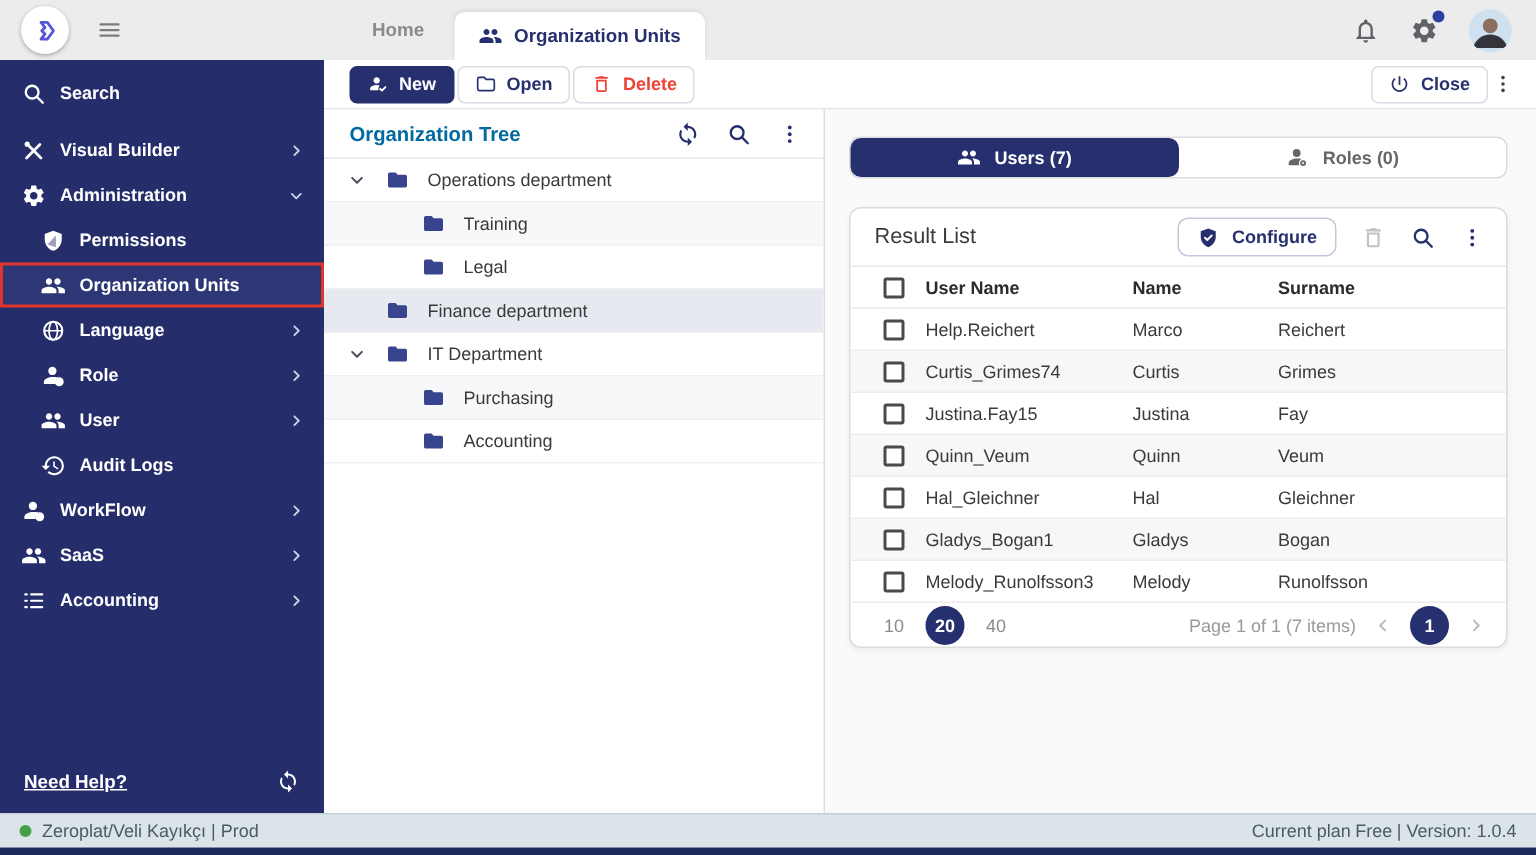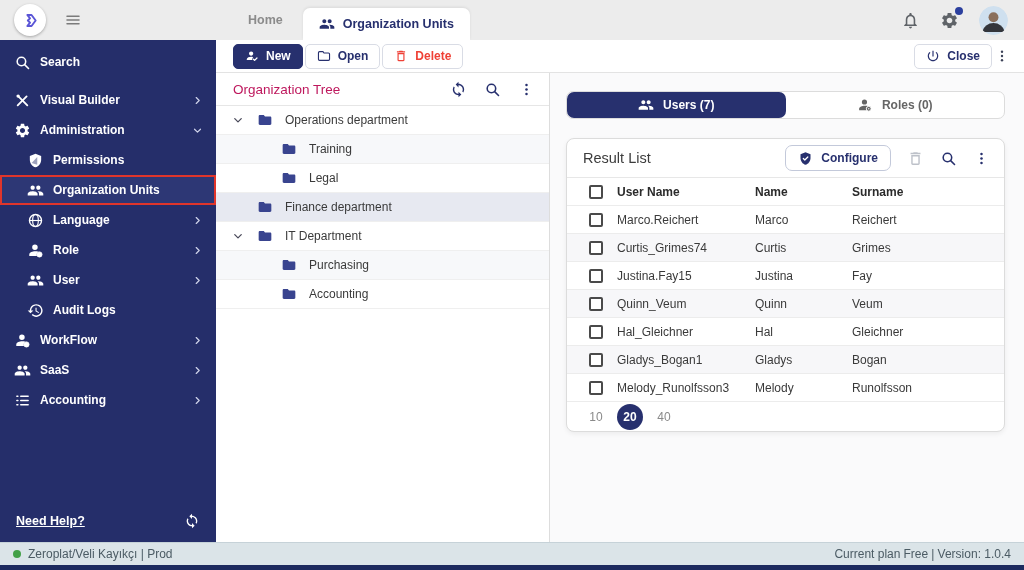--- a/index.html
+++ b/index.html
@@ -55,21 +55,21 @@
   .btn .bico{width:14px;height:14px;}
   .btn-primary{background:#27306e;border-color:#27306e;color:#fff;}
   .btn-danger{color:#ef4136;}
   .btn-close{margin-left:auto;}
   .kebab-tool{width:16px;height:16px;color:#3c4257;cursor:pointer;}
 
   
   .panes{flex:1;display:flex;min-height:0;}
   .tree-pane{width:334px;flex:none;background:#fff;border-right:1px solid #ddd;display:flex;flex-direction:column;}
   .pane-head{height:33px;flex:none;display:flex;align-items:center;padding:0 14px 0 17px;border-bottom:1px solid #e6e6e6;}
-  .pane-title{flex:1;font-size:13.5px;font-weight:400;color:#be185d;}
+  .pane-title{flex:1;font-size:13.5px;font-weight:700;color:#0369a1;}
   .phico{width:17px;height:17px;color:#27306e;margin-left:17px;cursor:pointer;}
   .tree-list{flex:1;overflow:hidden;}
   .tree-row{height:29px;display:flex;align-items:center;padding-left:16px;border-bottom:1px solid #efefef;
             font-size:12px;color:#3a3a3a;cursor:pointer;}
   .tree-list div.tree-row:nth-of-type(even){background:#f7f8fa;}
   .tree-list div.tree-row.selected{background:#e7e9f1;}
   .tree-row.lvl{padding-left:40px;}
   .tchev{width:12px;height:12px;margin-right:12px;color:#4a4a5a;}
   .tchev:empty{visibility:hidden;}
   .tfolder{width:18px;height:16px;color:#39448f;}
@@ -587,21 +587,21 @@
               <span class="c-name">Name</span>
               <span class="c-sur">Surname</span>
             </div>
 
             <div class="tbody">
 
                 <div class="trow">
                   <span class="c-check">
                     <span class="cbx"></span>
                   </span>
-                  <span class="c-user">Marco.Reichert</span>
+                  <span class="c-user">Help.Reichert</span>
                   <span class="c-name">Marco</span>
                   <span class="c-sur">Reichert</span>
                 </div>
 
                 <div class="trow">
                   <span class="c-check">
                     <span class="cbx"></span>
                   </span>
                   <span class="c-user">Curtis_Grimes74</span>
                   <span class="c-name">Curtis</span>
@@ -656,20 +656,34 @@
 
             <div class="pager">
               <div class="sizes">
 
                   <span class="size">10</span>
 
                   <span class="size active">20</span>
 
                   <span class="size">40</span>
                 </div>
+              <div class="pright">
+                <span class="pinfo">Page 1 of 1 (7 items)</span>
+                <span class="ic pchev">
+                    <svg viewBox="0 0 24 24" aria-hidden="true">
+                      <path d="M14.8 5.5L8.3 12l6.5 6.5" fill="none" stroke="currentColor" stroke-width="2.6" stroke-linecap="round" stroke-linejoin="round"></path>
+                    </svg>
+                  </span>
+                <span class="pnum">1</span>
+                <span class="ic pchev">
+                    <svg viewBox="0 0 24 24" aria-hidden="true">
+                      <path d="M9.2 5.5l6.5 6.5-6.5 6.5" fill="none" stroke="currentColor" stroke-width="2.6" stroke-linecap="round" stroke-linejoin="round"></path>
+                    </svg>
+                  </span>
+              </div>
             </div>
           </div>
         </section>
 
       </div>
     </div>
   </div>
 
   <div class="statusbar">
     <span class="sdot"></span>

